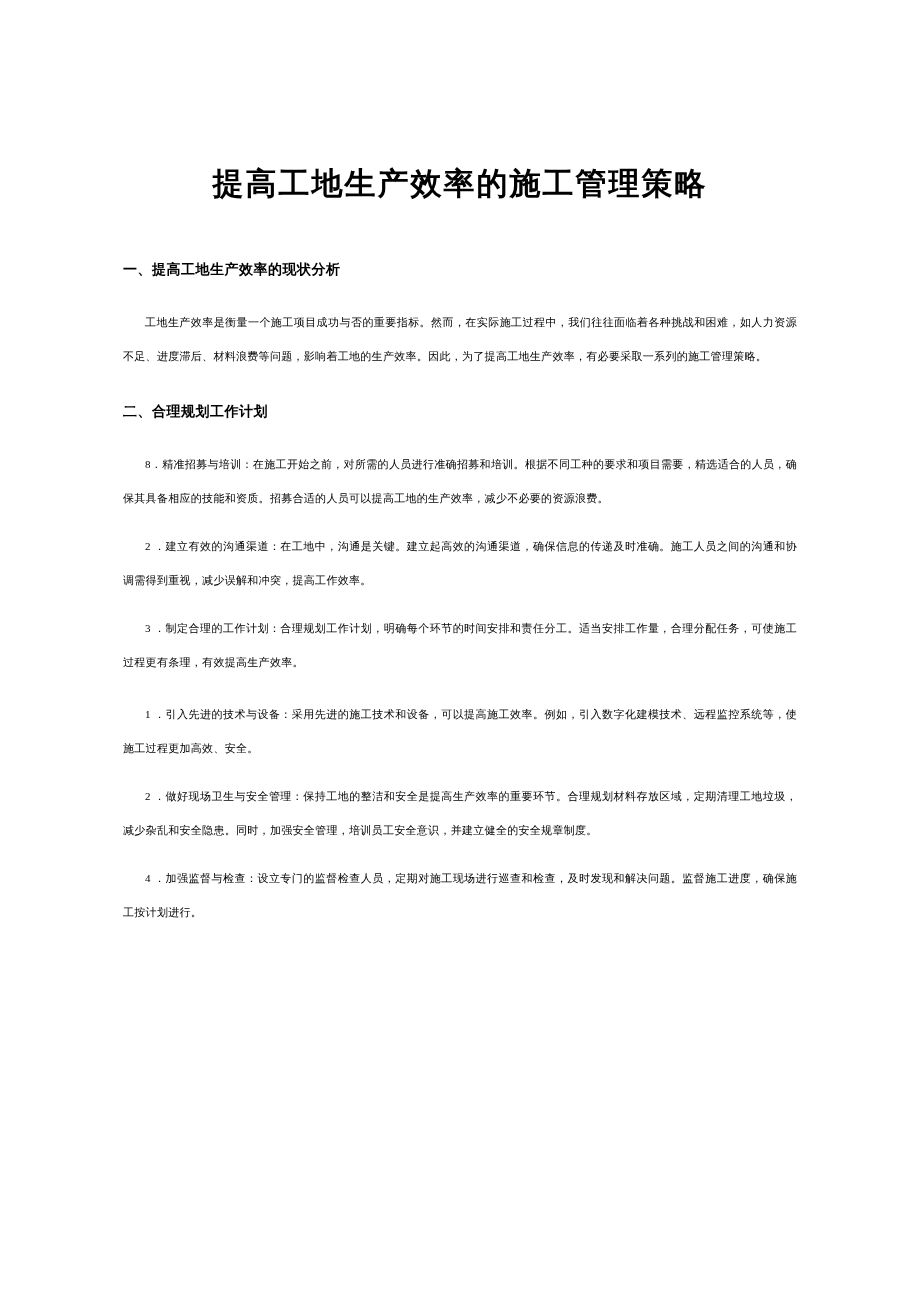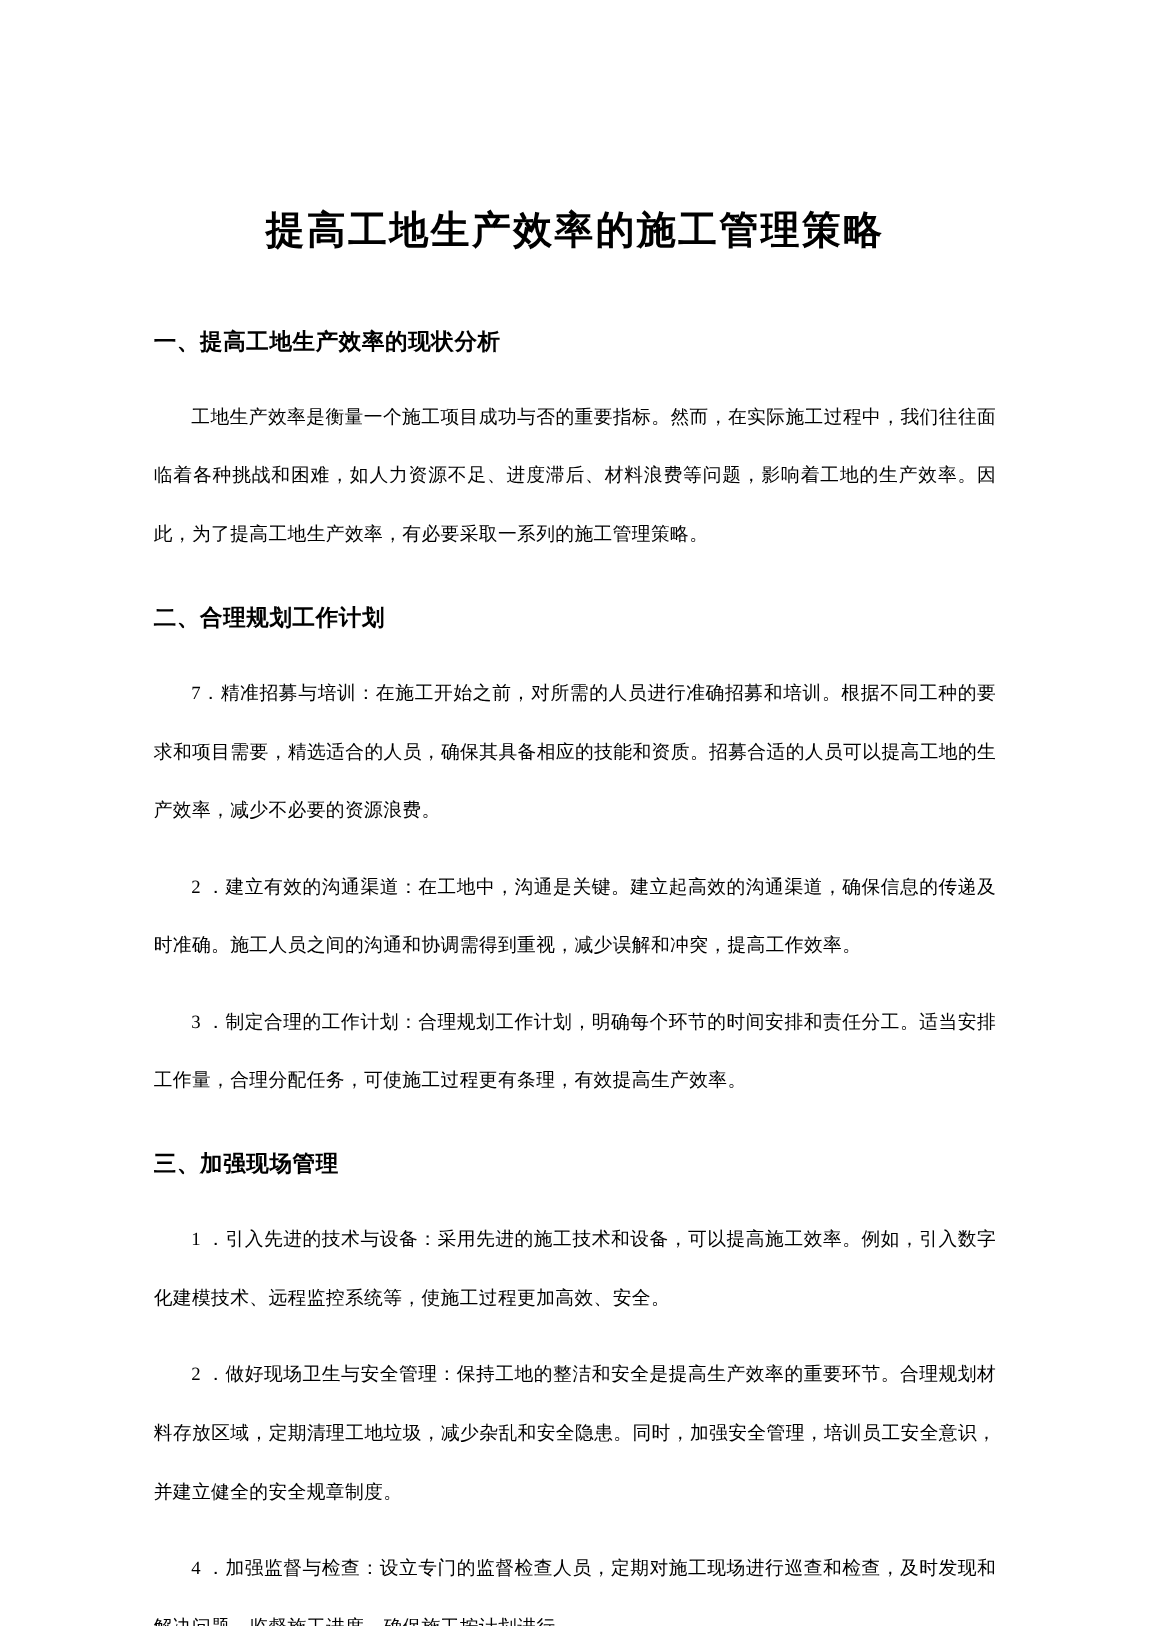--- a/index.html
+++ b/index.html
@@ -24,30 +24,30 @@
     font-size: 31px;
     font-weight: 700;
     text-align: center;
     letter-spacing: 2px;
     margin-bottom: 56px;
     color: #000000;
   }
   .section { margin-bottom: 18px; }
   .sec-heading {
     font-family: "Liberation Sans", "DejaVu Sans", sans-serif;
-    font-size: 18px;
+    font-size: 14px;
     font-weight: 700;
     color: #000000;
     margin-top: 30px;
     margin-bottom: 26px;
     letter-spacing: 0.5px;
   }
   .para {
-    font-size: 15px;
-    line-height: 47px;
+    font-size: 11px;
+    line-height: 34px;
     text-align: justify;
     text-indent: 2em;
     color: #000000;
     margin-bottom: 14px;
     letter-spacing: 0.3px;
   }
 </style>
 </head>
 <body>
 
@@ -55,25 +55,24 @@
 
   <h1 class="doc-title">提高工地生产效率的施工管理策略</h1>
 
   <section class="section">
     <h2 class="sec-heading">一、提高工地生产效率的现状分析</h2>
     <p class="para">工地生产效率是衡量一个施工项目成功与否的重要指标。然而，在实际施工过程中，我们往往面临着各种挑战和困难，如人力资源不足、进度滞后、材料浪费等问题，影响着工地的生产效率。因此，为了提高工地生产效率，有必要采取一系列的施工管理策略。</p>
   </section>
 
   <section class="section">
     <h2 class="sec-heading">二、合理规划工作计划</h2>
-    <p class="para">7．精准招募与培训：在施工开始之前，对所需的人员进行准确招募和培训。根据不同工种的要求和项目需要，精选适合的人员，确保其具备相应的技能和资质。招募合适的人员可以提高工地的生产效率，减少不必要的资源浪费。</p>
+    <p class="para">8．精准招募与培训：在施工开始之前，对所需的人员进行准确招募和培训。根据不同工种的要求和项目需要，精选适合的人员，确保其具备相应的技能和资质。招募合适的人员可以提高工地的生产效率，减少不必要的资源浪费。</p>
     <p class="para">2 ．建立有效的沟通渠道：在工地中，沟通是关键。建立起高效的沟通渠道，确保信息的传递及时准确。施工人员之间的沟通和协调需得到重视，减少误解和冲突，提高工作效率。</p>
     <p class="para">3 ．制定合理的工作计划：合理规划工作计划，明确每个环节的时间安排和责任分工。适当安排工作量，合理分配任务，可使施工过程更有条理，有效提高生产效率。</p>
   </section>
 
   <section class="section">
-    <h2 class="sec-heading">三、加强现场管理</h2>
     <p class="para">1 ．引入先进的技术与设备：采用先进的施工技术和设备，可以提高施工效率。例如，引入数字化建模技术、远程监控系统等，使施工过程更加高效、安全。</p>
     <p class="para">2 ．做好现场卫生与安全管理：保持工地的整洁和安全是提高生产效率的重要环节。合理规划材料存放区域，定期清理工地垃圾，减少杂乱和安全隐患。同时，加强安全管理，培训员工安全意识，并建立健全的安全规章制度。</p>
     <p class="para">4 ．加强监督与检查：设立专门的监督检查人员，定期对施工现场进行巡查和检查，及时发现和解决问题。监督施工进度，确保施工按计划进行。</p>
   </section>
 
 </div>
 
 </body></html>

